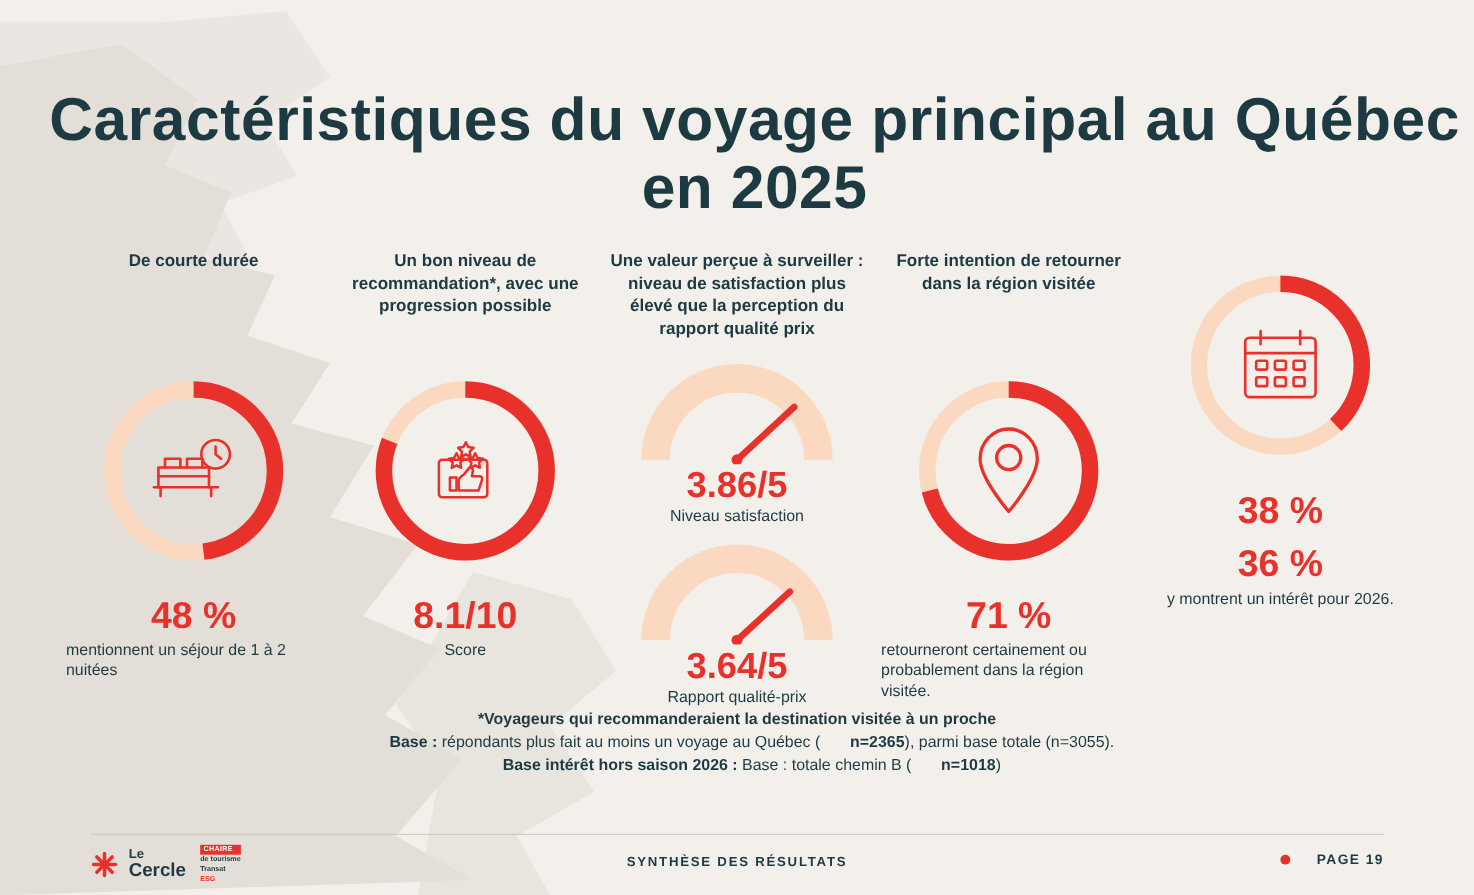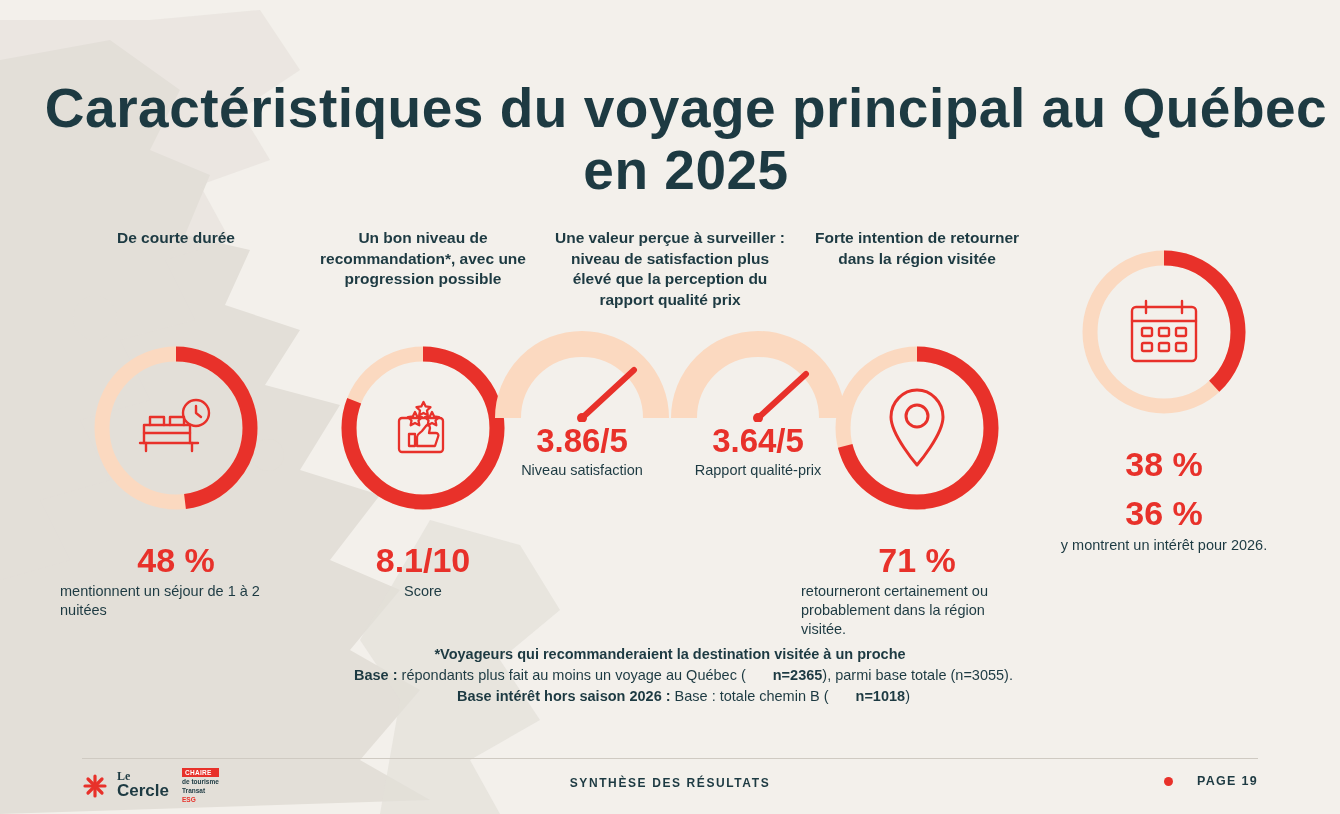--- a/index.html
+++ b/index.html
@@ -115,21 +115,21 @@
     font-weight: bold;
     margin-top: 0px;
   }
   .gauge-label {
     color: #1d3a42;
     font-size: 14.5px;
     margin-top: 2px;
   }
   .spacer-16 { height: 16px; }
   .spacer-24 { height: 24px; }
-  .col3-inner { display:flex; flex-direction:row; align-items:center; margin-top: 6px;}
+  .col3-inner { display:flex; flex-direction:column; align-items:center; margin-top: 6px;}
   .notes {
     position: absolute;
     top: 644px;
     left: 0;
     width: 1340px;
     text-align: center;
     color: #1d3a42;
     font-size: 14.5px;
     line-height: 1.45;
   }
@@ -184,21 +184,21 @@
     display: flex;
     align-items: center;
     gap: 9px;
   }
   .logo-text {
     color: #1d3a42;
     font-size: 17px;
     font-weight: bold;
     line-height: 0.98;
   }
-  .logo-text .small { font-size: 12px; display:block;font-family:Liberation Serif, serif; }
+  .logo-text .small { font-size: 12px; display:block; }
   .chaire {
     display: flex;
     flex-direction: column;
     gap: 1px;
     margin-left: 4px;
   }
   .chaire .bar {
     background: #e8312a;
     color: #fff;
     font-size: 6.5px;

